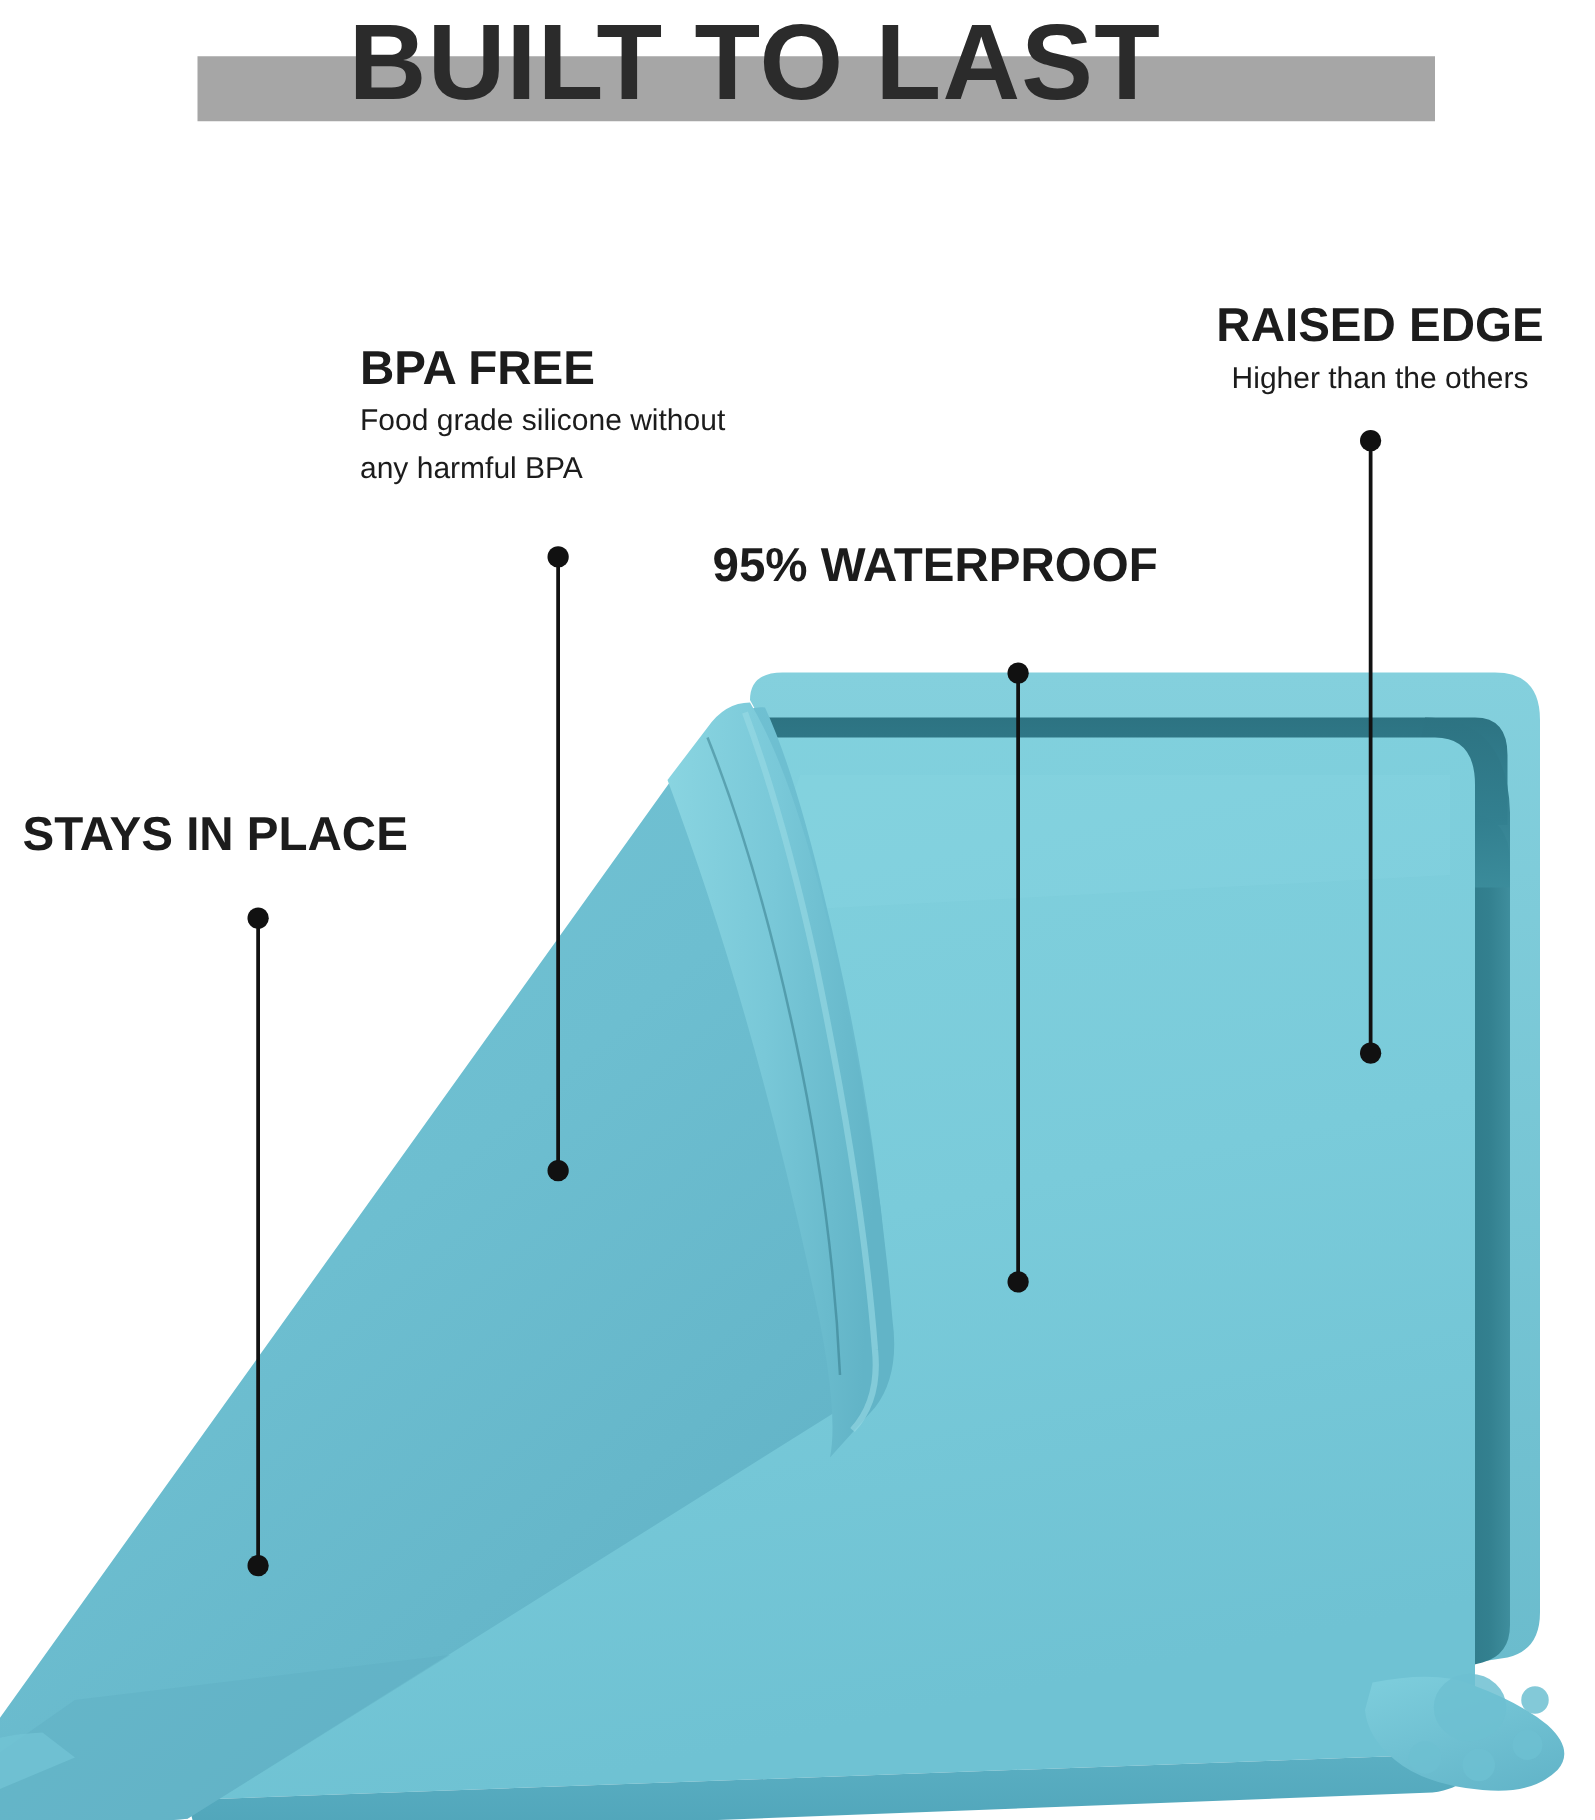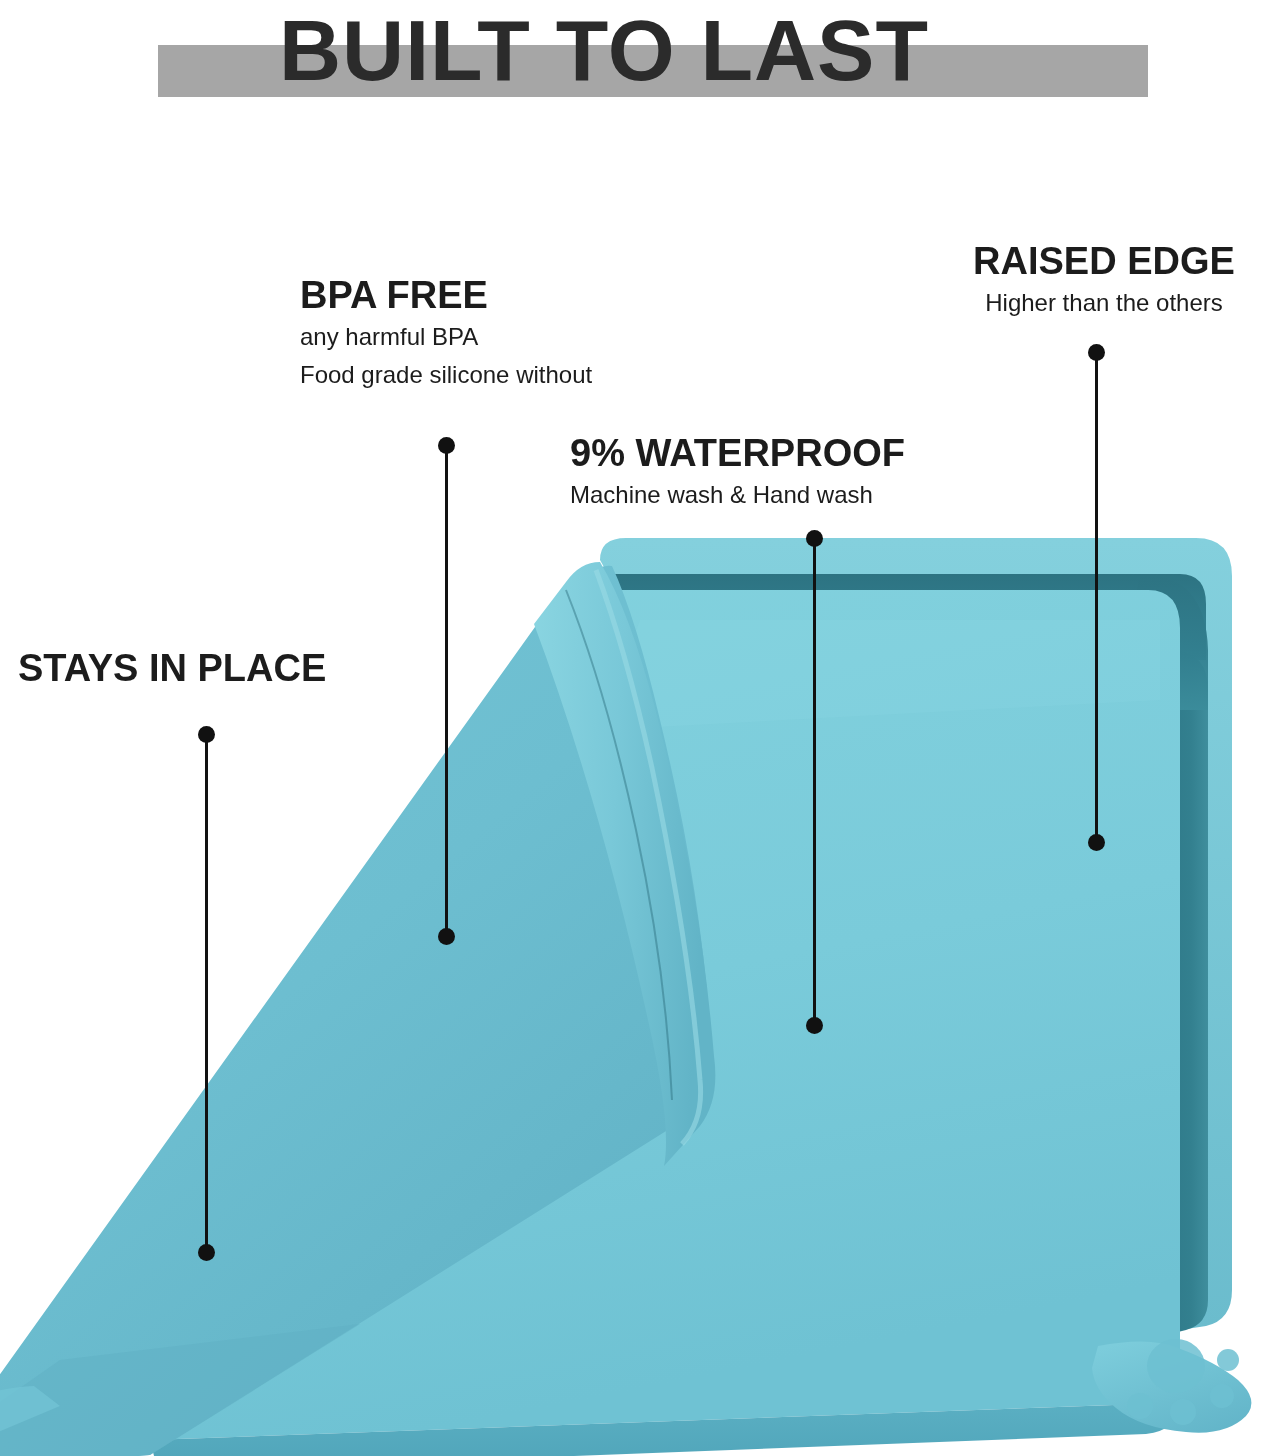--- a/index.html
+++ b/index.html
@@ -49,21 +49,21 @@
     white-space: nowrap;
   }
   .callout .c-sub {
     font-size: 24px;
     font-weight: normal;
     color: #1c1c1c;
     line-height: 38px;
   }
   .callout.right-align { text-align: center; }
 
-  #callout-bpa       { left: 300px; top: 272px; }
+  #callout-bpa       { left: 288px; top: 272px; }
   #callout-raised    { left: 948px; top: 238px; width: 312px; }
   #callout-water     { left: 570px; top: 430px; }
   #callout-stays     { left: 18px;  top: 645px; }
 
   
   .leader {
     position: absolute;
     width: 3px;
     background: #111111;
   }
@@ -242,31 +242,30 @@
   <div class="leader" id="leader-water"></div>
   <div class="dot" id="dot-water-top"></div>
   <div class="dot" id="dot-water-end"></div>
 
   <div class="leader" id="leader-raised"></div>
   <div class="dot" id="dot-raised-top"></div>
   <div class="dot" id="dot-raised-end"></div>
 
   <div class="callout" id="callout-bpa">
     <div class="c-head">BPA FREE</div>
+    <div class="c-sub">Food grade silicone without</div>
     <div class="c-sub">any harmful BPA</div>
-    <div class="c-sub">Food grade silicone without</div>
   </div>
 
   <div class="callout right-align" id="callout-raised">
     <div class="c-head">RAISED EDGE</div>
     <div class="c-sub">Higher than the others</div>
   </div>
 
   <div class="callout" id="callout-water">
-    <div class="c-head">9% WATERPROOF</div>
-    <div class="c-sub">Machine wash &amp; Hand wash</div>
+    <div class="c-head">95% WATERPROOF</div>
   </div>
 
   <div class="callout" id="callout-stays">
     <div class="c-head">STAYS IN PLACE</div>
   </div>
 
 </div>
 
 </body></html>

